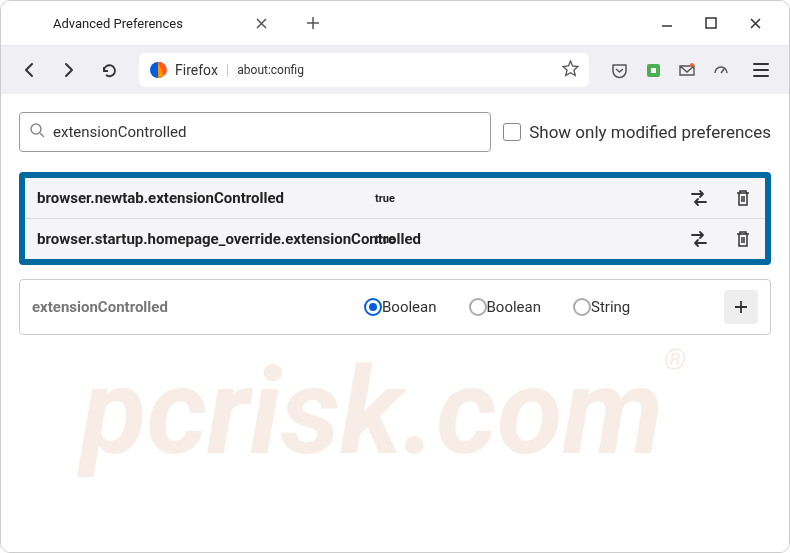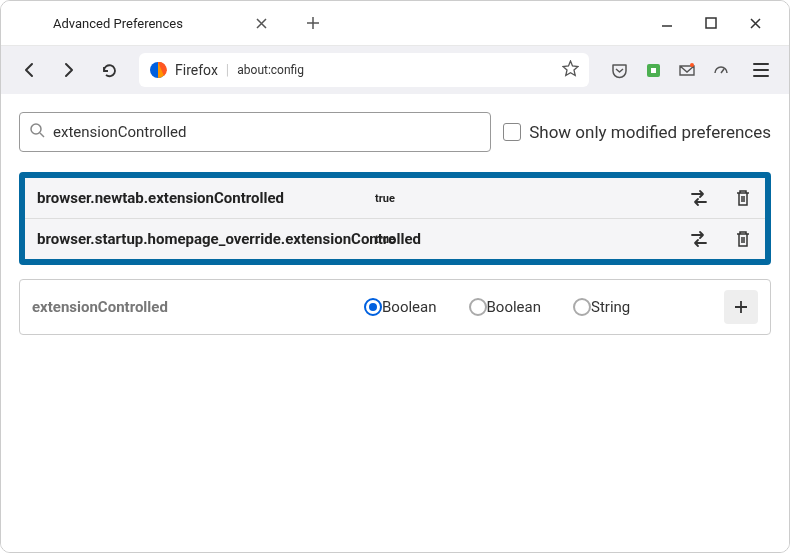--- a/index.html
+++ b/index.html
@@ -426,20 +426,21 @@
       </div>
     </div>
     <div class="hamburger">
       <div></div>
         <div></div>
         <div></div>
     </div>
   </div>
 
   <div class="content">
+    <div class="watermark"><span>pcrisk.com</span><span class="watermark-reg">®</span></div>
 
     <div class="search-row">
       <div class="search-box">
         <span class="search-icon">
           <svg width="15" height="15" viewBox="0 0 15 15">
               <circle cx="6" cy="6" r="5" stroke="#888" stroke-width="1.5" fill="none"></circle>
               <path d="M10 10 L14 14" stroke="#888" stroke-width="1.5"></path>
             </svg>
         </span>
         <input class="search-input" type="text" value="extensionControlled" style="">

